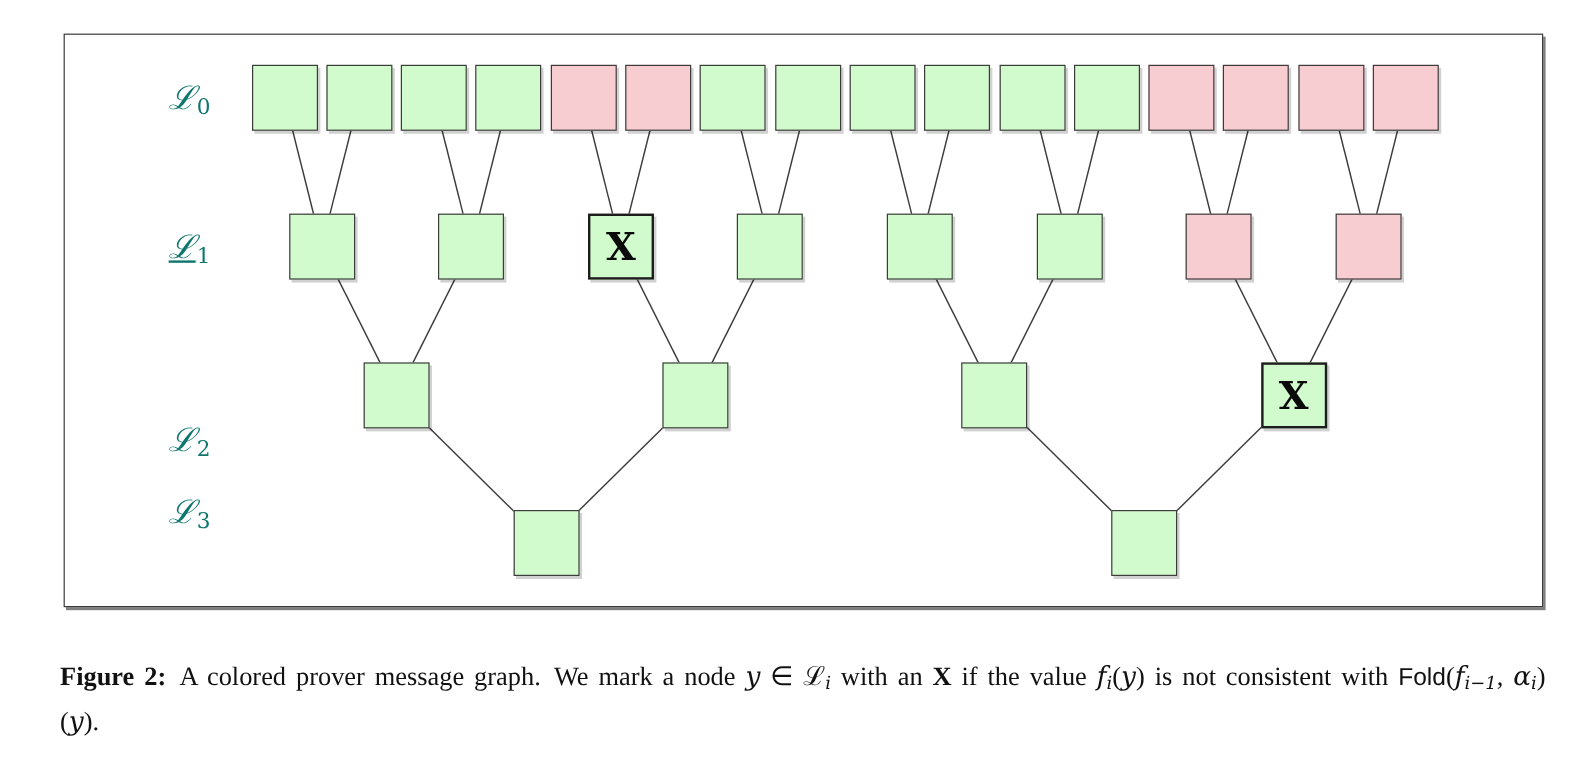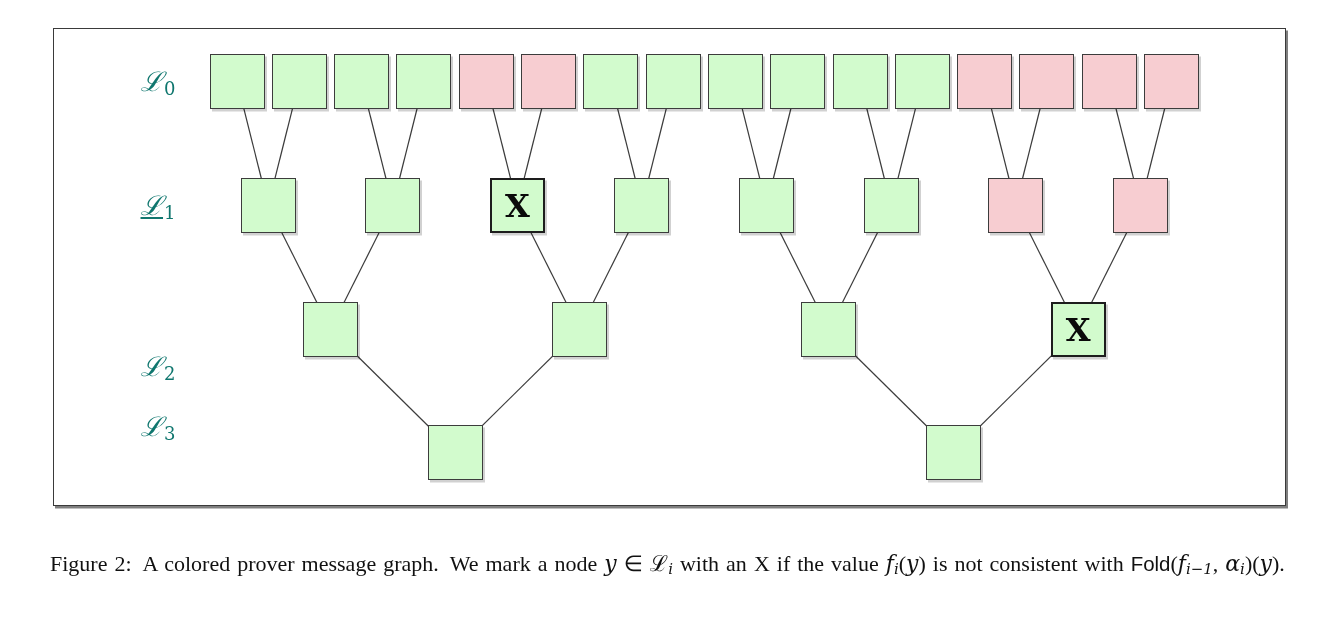--- a/index.html
+++ b/index.html
@@ -66,21 +66,21 @@
   #figure-caption {
     position: absolute;
     left: 50px; top: 548px;
     width: 1238px;
     font-size: 22px;
     line-height: 31px;
     text-align: justify;
     word-spacing: 1.5px;
     margin: 0;
   }
-  .seg-bold   { font-weight: normal; }
+  .seg-bold   { font-weight: bold; }
   .seg-math   { font-style: italic; font-family: "DejaVu Serif", serif; }
   .seg-cal    { font-family: "DejaVu Serif", serif; }
   .seg-sans   { font-family: Liberation Sans, sans-serif; font-size: 0.93em; }
   .seg-mathsub {
     font-style: italic;
     font-family: "DejaVu Serif", serif;
     font-size: 0.68em;
     vertical-align: -0.22em;
   }
   .seg-calsub {

